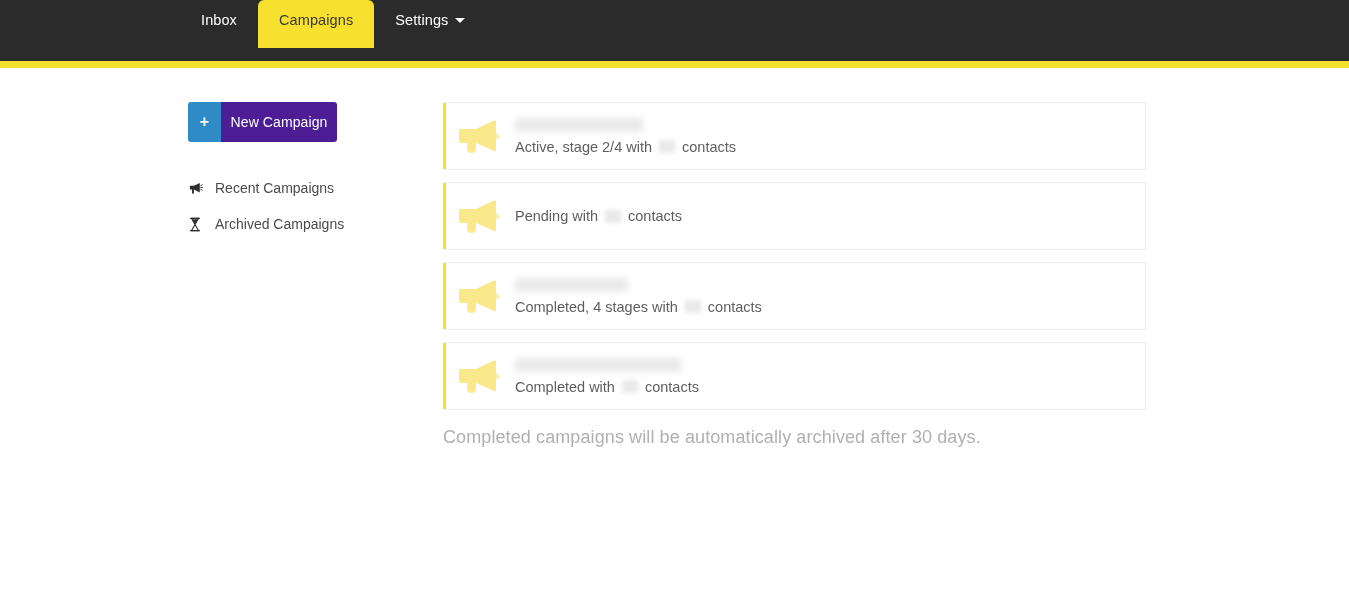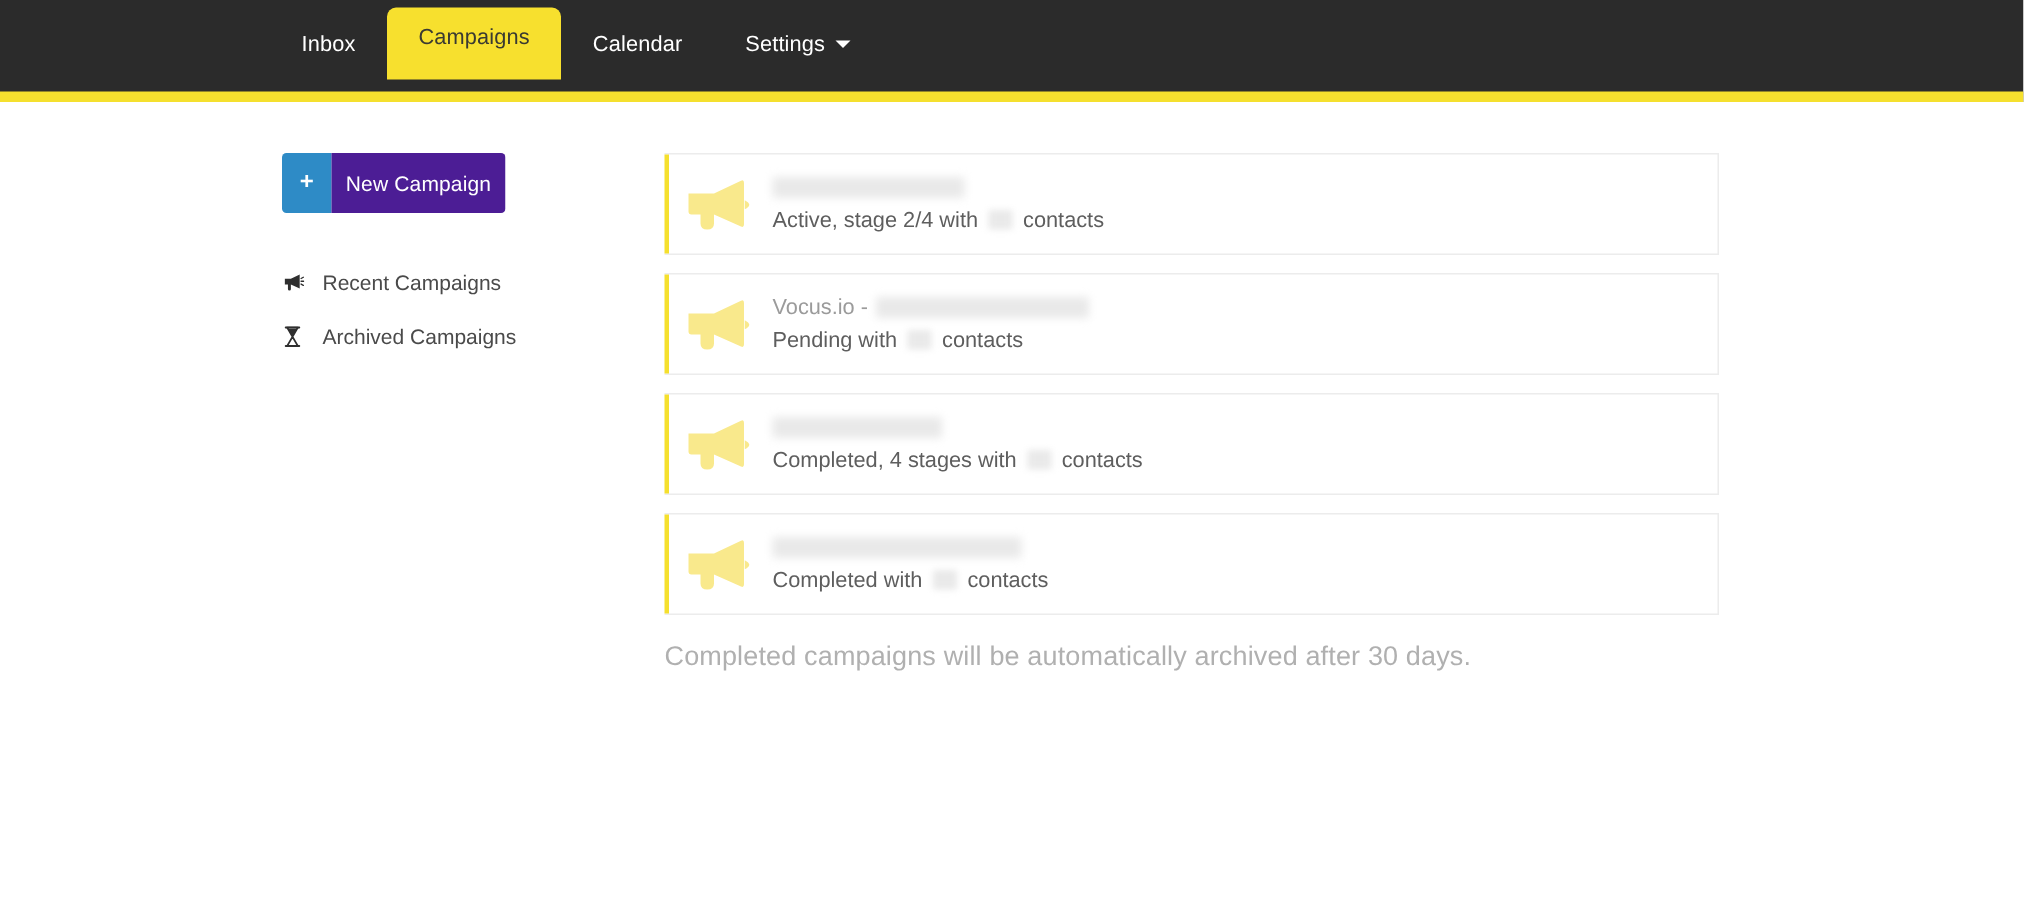--- a/index.html
+++ b/index.html
@@ -22,21 +22,21 @@
     padding-left: 180px;
   }
   .accent-bar {
     position: absolute;
     left: 0; right: 0; bottom: 0;
     height: 7px;
     background: #f5e02e;
   }
   .nav {
     display: flex;
-    align-items: center;
+    align-items: flex-start;
     position: relative;
     z-index: 2;
     height: 100%;
   }
   .nav-item {
     color: #ffffff;
     font-size: 14.5px;
     line-height: 1;
     padding: 13px 21px;
     margin-bottom: 7px;
@@ -211,23 +211,20 @@
   <div class="nav">
 
     <div class="nav-item">
       <span>Inbox</span>
     </div>
 
     <div class="nav-item active">
       <span>Campaigns</span>
     </div>
 
-    <div class="nav-item">
-      <span>Calendar</span>
-    </div>
 
     <div class="nav-item">
       <span>Settings</span><span class="caret"></span>
     </div>
 
   </div>
   <div class="accent-bar"></div>
 </div>
 
 <div class="page">
@@ -289,24 +286,20 @@
 
     <div class="campaign-card">
       <div class="card-stripe"></div>
       <div class="card-icon">
         <svg width="46" height="40" viewBox="0 0 46 40">
           <path d="M3 13 L3 25 Q3 27 5 27 L11 27 L11 33 Q11 37 15.5 37 Q20 37 20 33 L20 27 L38 35 Q40 36 40 33.5 L40 6 Q40 3.5 38 4.5 L20 13 L5 13 Q3 13 3 13 Z" fill="#f9e98c"></path>
           <path d="M40.5 17.5 Q43.5 19 43.5 20.5 Q43.5 22 40.5 23.5 Z" fill="#f9e98c"></path>
         </svg>
       </div>
       <div class="card-text">
-        <div class="card-title">
-          <span>Vocus.io -</span>
-          <span class="redact redact-title" style="width:142px"></span>
-        </div>
         <div class="card-status">
           <span>Pending with</span>
           <span class="redact redact-num"></span>
           <span>contacts</span>
         </div>
       </div>
     </div>
 
     <div class="campaign-card">
       <div class="card-stripe"></div>

